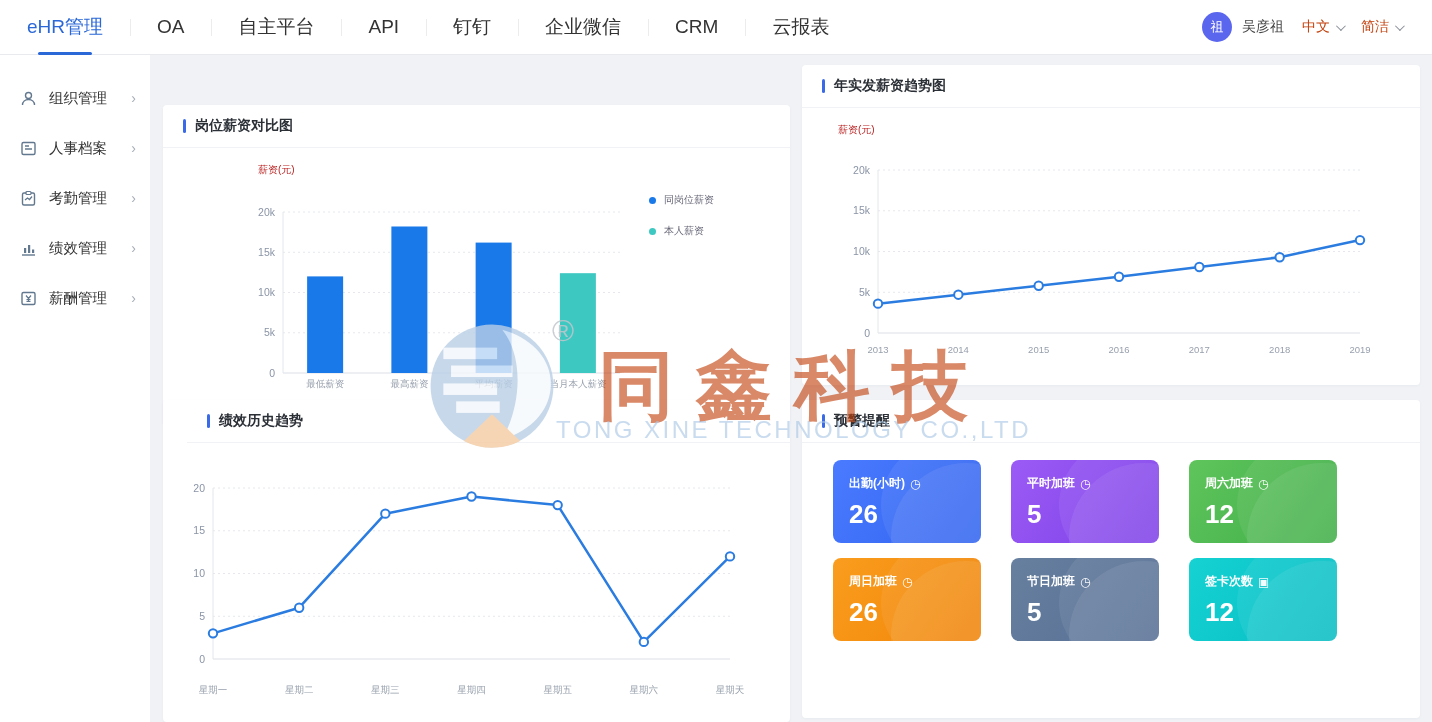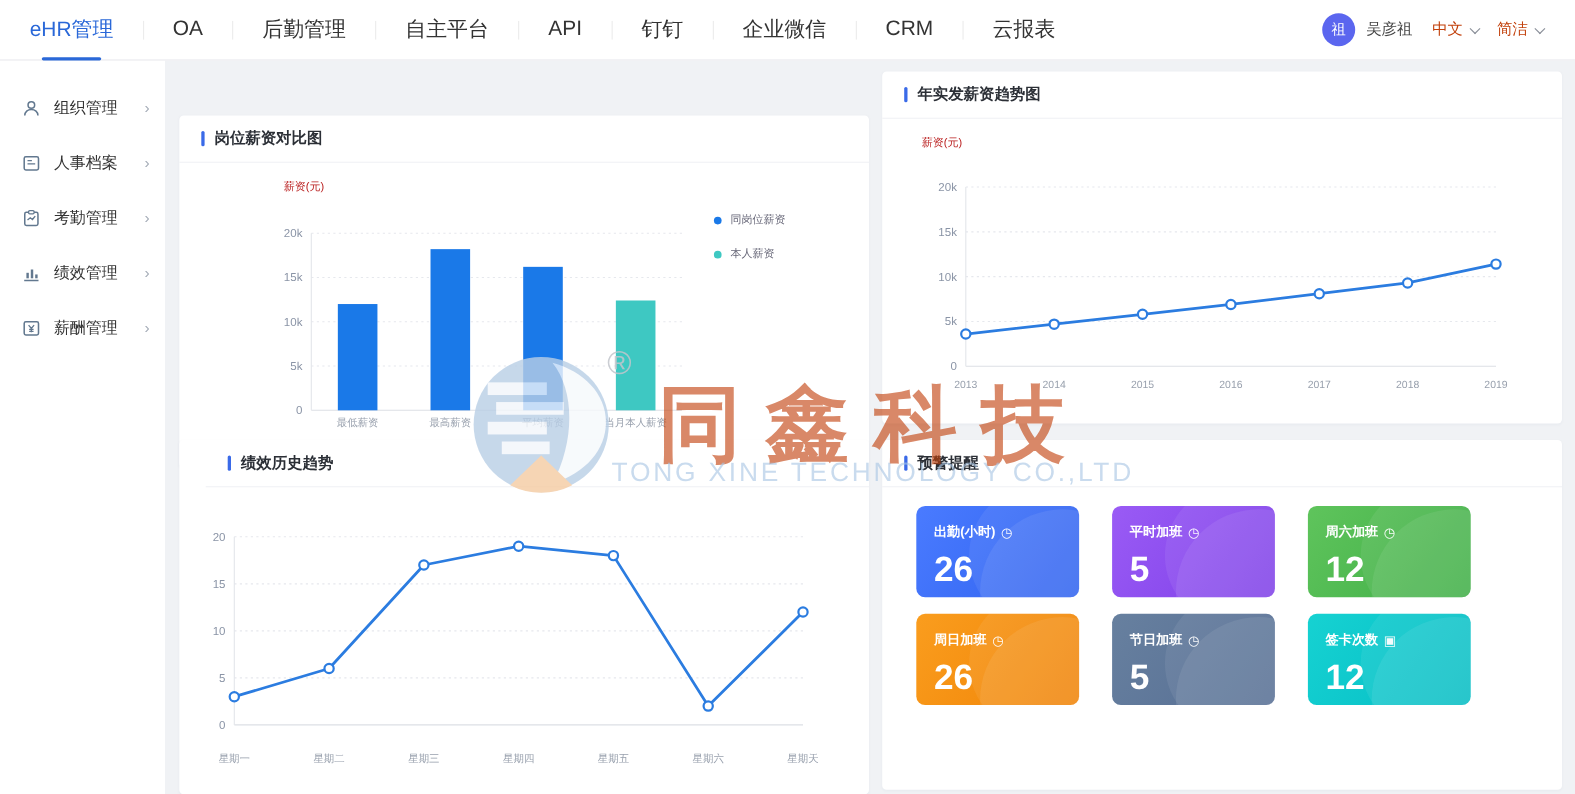--- a/index.html
+++ b/index.html
@@ -57,38 +57,37 @@
   
   .cards { position:absolute; left:31px; top:60px; display:grid;
     grid-template-columns:repeat(3,148px); grid-auto-rows:83px; column-gap:30px; row-gap:15px; }
   .card { border-radius:8px; color:#fff; padding:15px 0 0 16px; position:relative; overflow:hidden; cursor:pointer; }
   .card::after { content:""; position:absolute; right:-30px; top:-20px; width:130px; height:130px;
     border-radius:50%; background:rgba(255,255,255,.07); }
   .card::before { content:""; position:absolute; right:-60px; bottom:-70px; width:150px; height:150px;
     border-radius:50%; background:rgba(255,255,255,.08); }
   .card-label { font-size:12px; font-weight:bold; display:flex; align-items:center; gap:5px; position:relative; z-index:1; }
   .card-icon { font-size:12px; opacity:.95; font-family:"DejaVu Sans",sans-serif; }
-  .card-value { font-size:32px; font-weight:bold; margin-top:7px; position:relative; z-index:1; }
+  .card-value { font-size:26px; font-weight:bold; margin-top:7px; position:relative; z-index:1; }
   
   .watermark { position:absolute; left:0; top:0; width:1432px; height:722px; z-index:40; pointer-events:none; }
   .wm-logo { position:absolute; left:428px; top:322px; width:128px; height:128px; opacity:.8; }
   .wm-reg { position:absolute; left:552px; top:314px; font-size:30px; color:#c3c6cc; opacity:.85; }
   .wm-cn { position:absolute; left:598px; top:336px; font-size:76px; font-weight:bold;
     color:#c2410c; opacity:.62; letter-spacing:22px; white-space:nowrap; }
   .wm-en { position:absolute; left:556px; top:416px; font-size:24px; color:#a9c6e4; opacity:.62; letter-spacing:2.5px; white-space:nowrap; }
   svg text { font-family:"Liberation Sans","DejaVu Sans",sans-serif; }
 </style>
 </head>
 <body>
 
 <header class="topbar">
   <nav class="nav" id="main-nav">
       <div class="nav-item active">eHR管理</div>
       <div class="nav-item">OA</div>
-      <div class="nav-item">后勤管理</div>
       <div class="nav-item">自主平台</div>
       <div class="nav-item">API</div>
       <div class="nav-item">钉钉</div>
       <div class="nav-item">企业微信</div>
       <div class="nav-item">CRM</div>
       <div class="nav-item">云报表</div>
     </nav>
   <div class="top-right">
     <span class="avatar">祖</span>
     <span class="user-name">吴彦祖</span>

